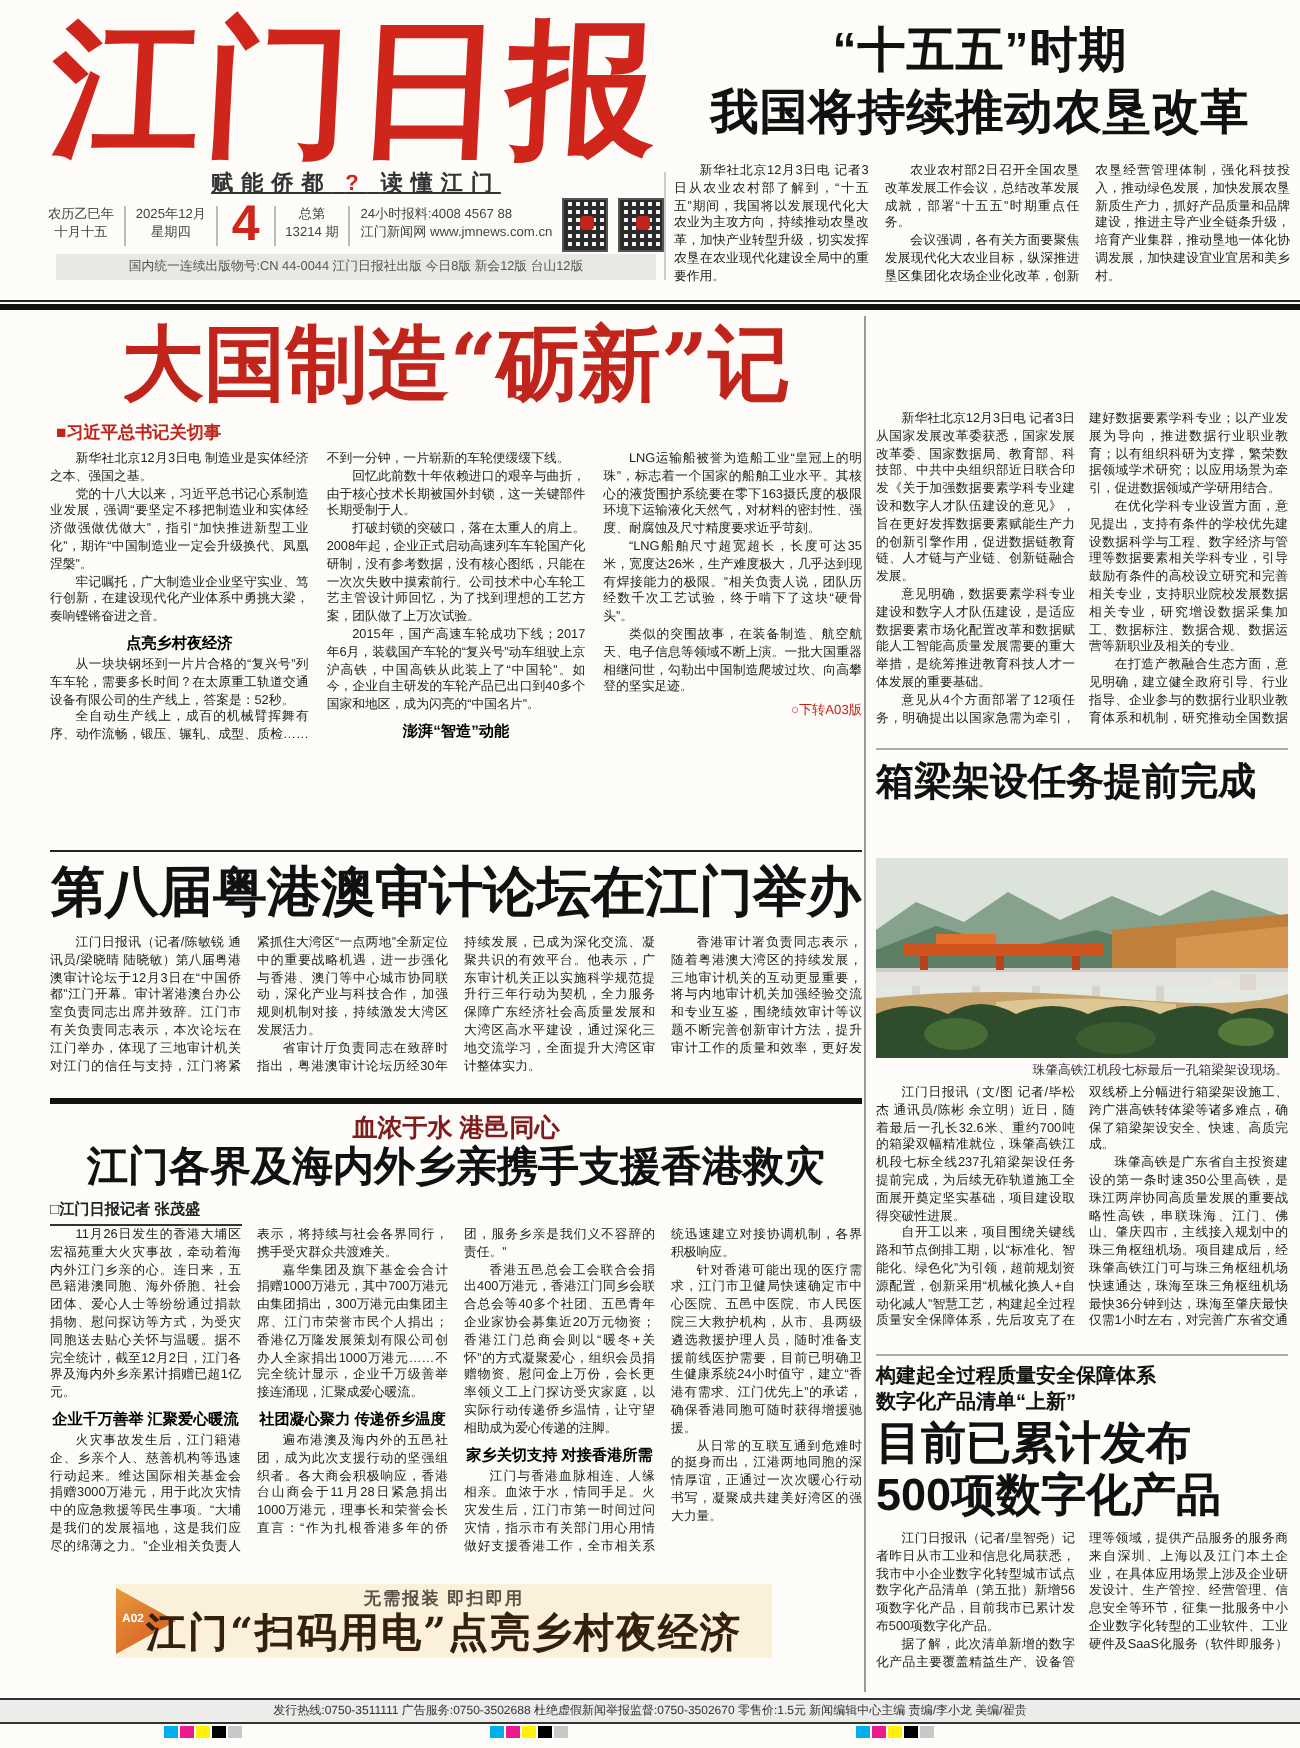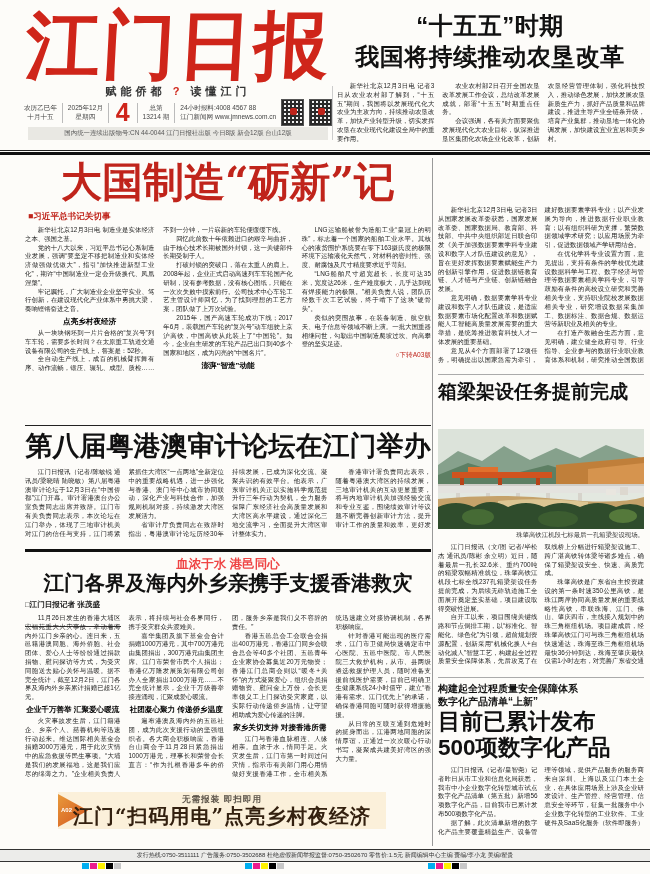--- a/index.html
+++ b/index.html
@@ -6,21 +6,21 @@
   .page{position:relative;width:650px;height:874px;margin:0 auto;background:#fdfcf9;
         font-family:"Liberation Sans",sans-serif;color:#1a1a1a;overflow:hidden;}
   .abs{position:absolute;}
 
   
   .mast-title{left:24px;top:2px;width:308px;height:88px;font-family:"DejaVu Serif",serif;
 exp    }
   .mast-title{font-size:74px;line-height:86px;font-weight:900;color:#cf251a;text-align:center;
               letter-spacing:2px;transform:skewX(-3deg);white-space:nowrap;}
   .slogan{left:24px;top:84px;width:308px;text-align:center;font-size:11px;font-weight:bold;
-          letter-spacing:4px;color:#333;}
+          letter-spacing:4px;color:#333;text-decoration:underline;}
   .slogan .q{color:#cf251a;font-weight:900;}
   .datebar{left:24px;top:99px;width:308px;height:27px;display:flex;align-items:center;gap:5px;}
   .db-col{display:flex;flex-direction:column;justify-content:center;font-size:6.6px;
           line-height:8.5px;color:#444;text-align:center;white-space:nowrap;}
   .db-col.left{text-align:left;}
   .db-sep{width:1px;height:20px;background:#bbb;}
   .day-num{font-size:25px;font-weight:bold;color:#cf251a;line-height:25px;padding:0 2px;}
   .qr{width:25px;height:25px;background:
        repeating-linear-gradient(0deg,#2a2a2a 0 2px,transparent 2px 4px),
        repeating-linear-gradient(90deg,#2a2a2a 0 2px,#f2f2f2 2px 4px);
@@ -50,25 +50,25 @@
   .lead-body{left:25px;top:226px;width:406px;height:196px;column-count:3;column-gap:9px;overflow:hidden;}
   .lead-rule{left:25px;top:425px;width:406px;height:1px;background:#222;}
 
   
   .audit-head{left:25px;top:429px;width:406px;text-align:center;font-size:27px;line-height:34px;
               font-weight:900;color:#111;white-space:nowrap;}
   .audit-body{left:25px;top:468px;width:406px;height:78px;column-count:4;column-gap:8px;overflow:hidden;}
   .audit-rule{left:25px;top:549px;width:406px;height:3px;background:#111;}
 
   
-  .hk-kicker{left:25px;top:556px;width:406px;text-align:center;font-size:12.5px;font-weight:900;color:#ef4444;}
+  .hk-kicker{left:25px;top:556px;width:406px;text-align:center;font-size:12.5px;font-weight:900;color:#7f1d1d;}
   .hk-head{left:25px;top:570px;width:406px;text-align:center;font-size:20.5px;line-height:27px;
            font-weight:900;color:#111;white-space:nowrap;font-family:"DejaVu Serif",serif;}
   .hk-byline{left:25px;top:600px;width:96px;font-size:7.6px;font-weight:bold;color:#222;
-             border-bottom:1px solid #333;padding-bottom:16px;}
+             border-bottom:1px solid #333;padding-bottom:2px;}
   .hk-body{left:25px;top:614px;width:406px;height:194px;column-count:4;column-gap:8px;overflow:hidden;}
 
   
   .banner{left:58px;top:792px;width:328px;height:37px;background:#fbf0da;}
   .banner-arrow{position:absolute;left:0;top:2px;width:30px;height:33px;
                 background:linear-gradient(135deg,#e89a3c,#d4531d);
                 clip-path:polygon(0 0,100% 50%,0 100%);}
   .banner-arrow span{position:absolute;left:3px;top:13px;font-size:6px;color:#fff;font-weight:bold;}
   .banner-kicker{position:absolute;left:0;right:0;top:2px;text-align:center;font-size:8.6px;
                  font-weight:bold;color:#5a5248;letter-spacing:1px;}

